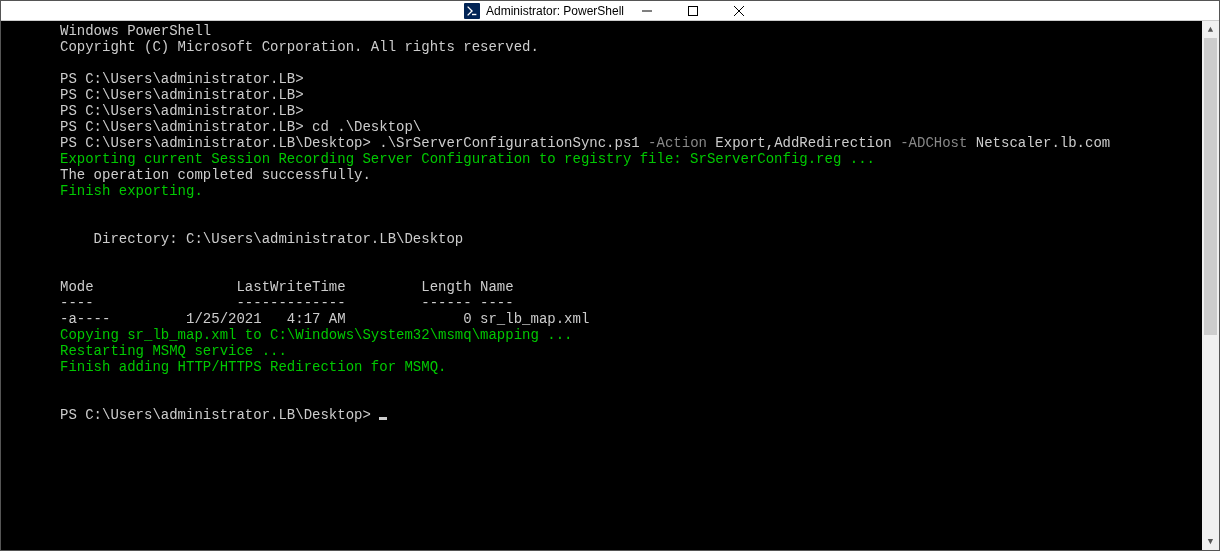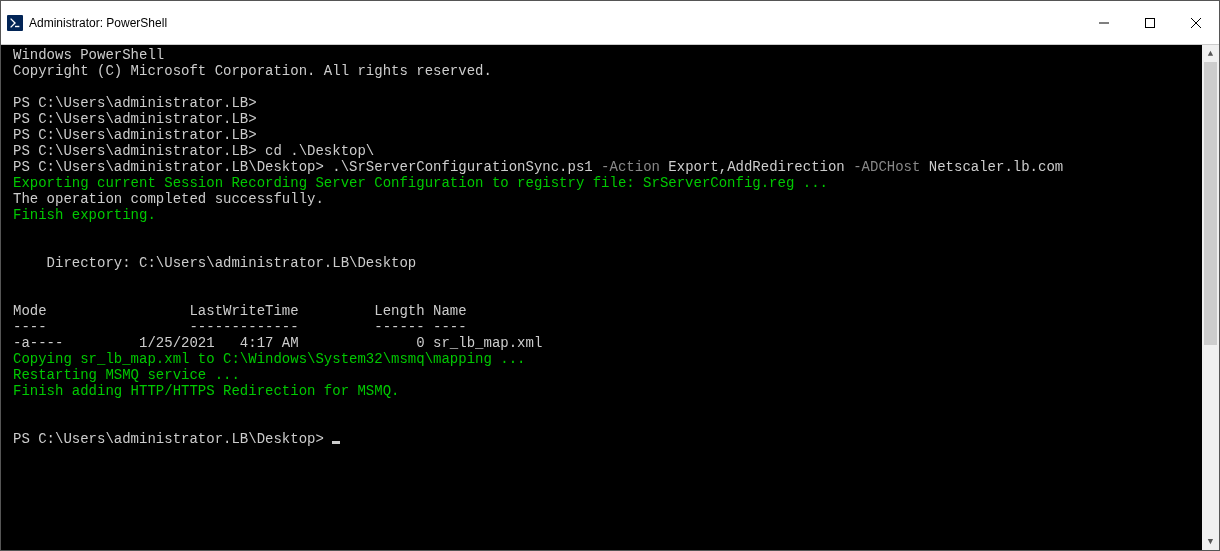--- a/index.html
+++ b/index.html
@@ -14,25 +14,25 @@
     }
     .window {
       width: 1220px;
       height: 551px;
       background: #fff;
       display: flex;
       flex-direction: column;
       border: 1px solid #555;
     }
     .titlebar {
-      height: 44px;
+      height: 20px;
       background: #fff;
       display: flex;
       align-items: center;
-      justify-content: space-between;
+      justify-content: center;
       border-bottom: 1px solid #ccc;
       font-family: "Segoe UI", Tahoma, sans-serif;
       font-size: 12px;
     }
     .titlebar-left {
       display: flex;
       align-items: center;
       height: 100%;
     }
     .ps-icon {
@@ -67,20 +67,21 @@
       background: #000;
     }
     .terminal {
       flex: 1;
       background: #000;
       color: #ccc;
       padding: 2px 12px;
       white-space: pre;
       line-height: 16px;
       overflow: hidden;
+      margin-left: 47px;
     }
     .scrollbar {
       width: 17px;
       background: #f0f0f0;
       display: flex;
       flex-direction: column;
     }
     .scroll-arrow {
       width: 17px;
       height: 17px;

